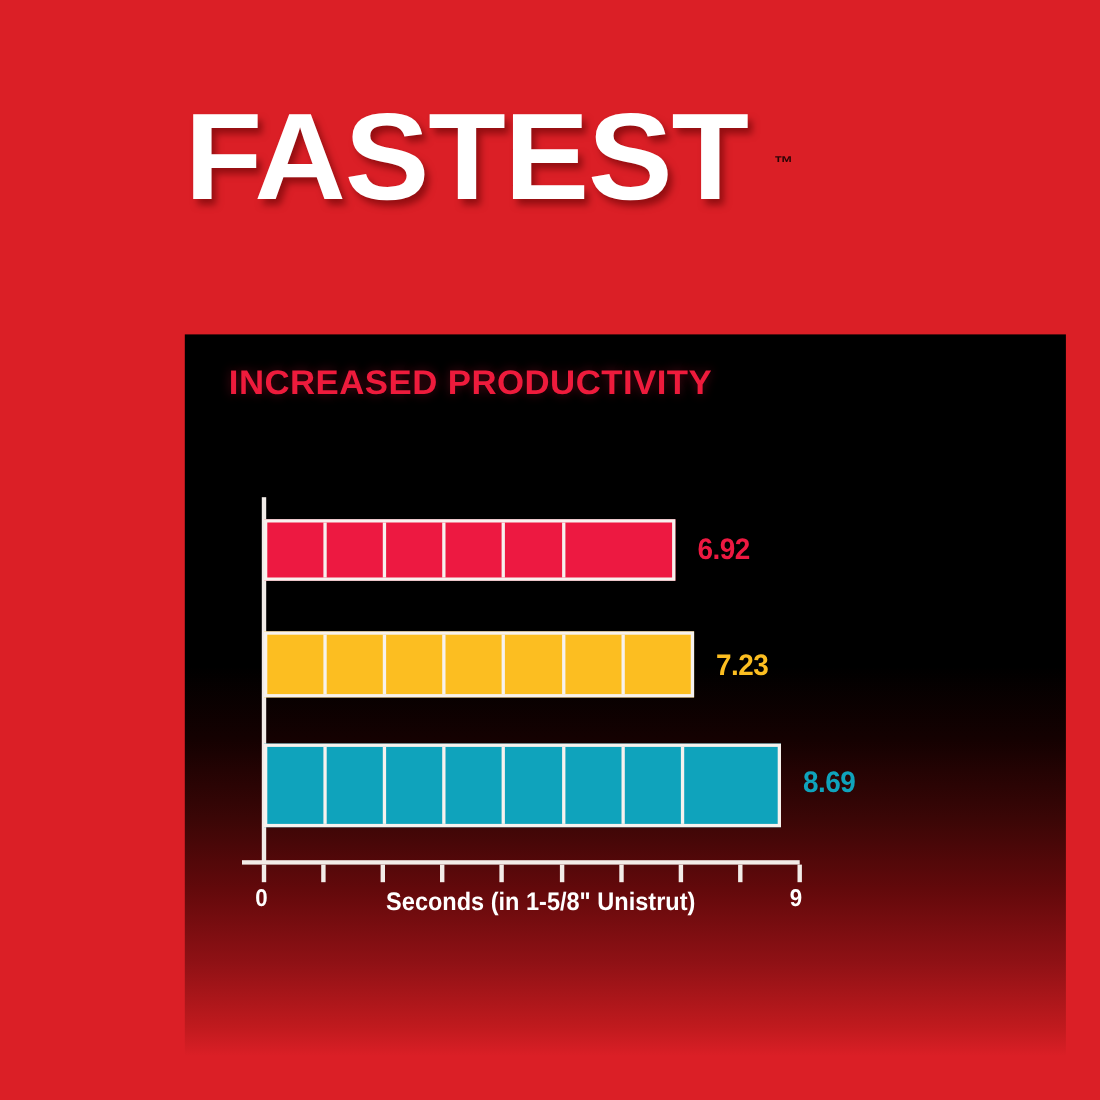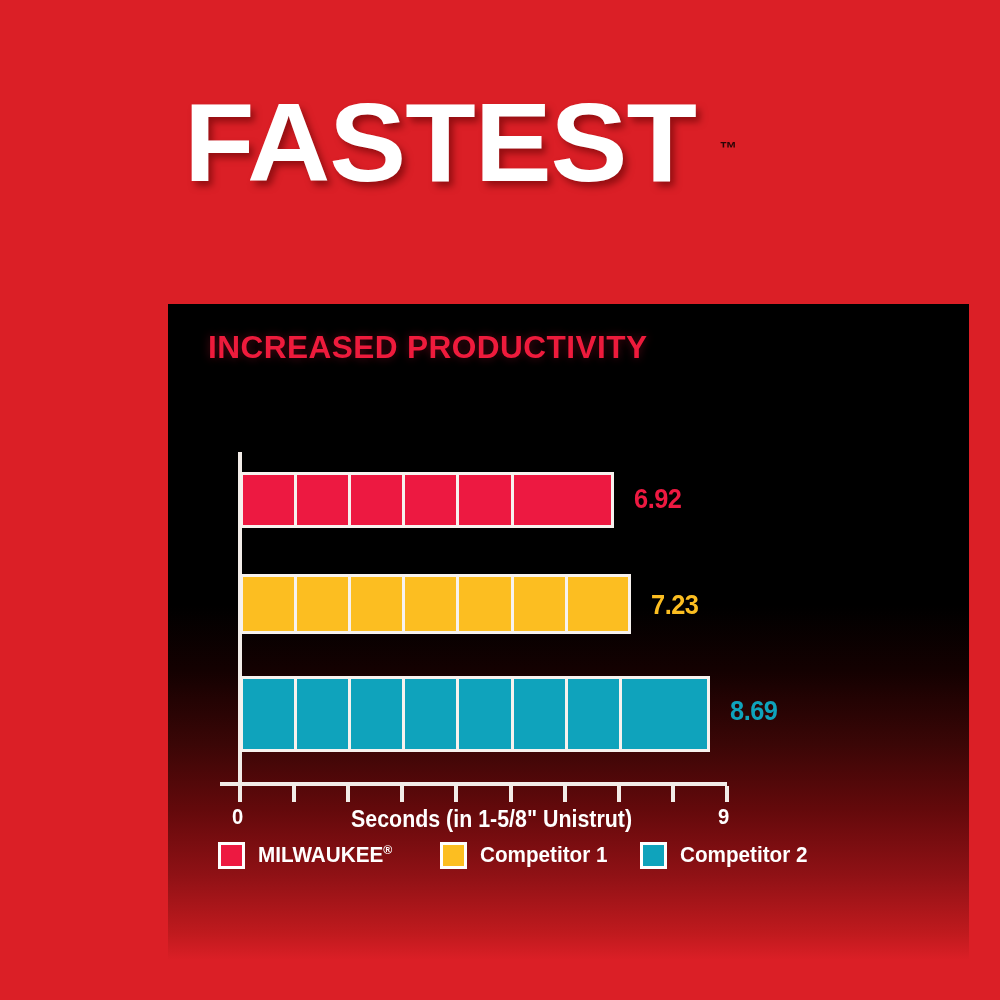--- a/index.html
+++ b/index.html
@@ -5,21 +5,21 @@
   html,body{margin:0;padding:0;}
   body{
     width:1000px;height:1000px;overflow:hidden;
     background:#db1f26;
     font-family:"Liberation Sans", sans-serif;
     position:relative;
   }
 
   
   #headline{
-    position:absolute;left:184px;top:96px;width:700px;
+    position:absolute;left:168px;top:96px;width:700px;
     color:#ffffff;
     line-height:0.84;
     text-shadow:4px 5px 7px rgba(90,0,0,0.55);
     user-select:none;
   }
   #headline .l1{
     display:block;
     font-size:112px;
     font-weight:bold;
     letter-spacing:-1px;
@@ -212,27 +212,13 @@
       <div class="tick" style="left: 178.222px;"></div>
       <div class="tick" style="left: 232.333px;"></div>
       <div class="tick" style="left: 286.444px;"></div>
       <div class="tick" style="left: 340.556px;"></div>
       <div class="tick" style="left: 394.667px;"></div>
       <div class="tick" style="left: 448.778px;"></div>
       <div class="tick" style="left: 502.889px;"></div>
       <div class="tick" style="left: 557px;"></div>
     </div>
 
-  <div id="legend">
-    <div class="legend-item" id="leg0">
-      <span class="legend-swatch" style="background: rgb(237, 25, 65);"></span>
-      <span class="legend-label"><span>MILWAUKEE</span><span class="reg">®</span></span>
-    </div>
-    <div class="legend-item" id="leg1">
-      <span class="legend-swatch" style="background: rgb(252, 190, 33);"></span>
-      <span class="legend-label"><span>Competitor 1</span><span class="reg"></span></span>
-    </div>
-    <div class="legend-item" id="leg2">
-      <span class="legend-swatch" style="background: rgb(15, 163, 188);"></span>
-      <span class="legend-label"><span>Competitor 2</span><span class="reg"></span></span>
-    </div>
-  </div>
 </div>
 
 </body></html>

